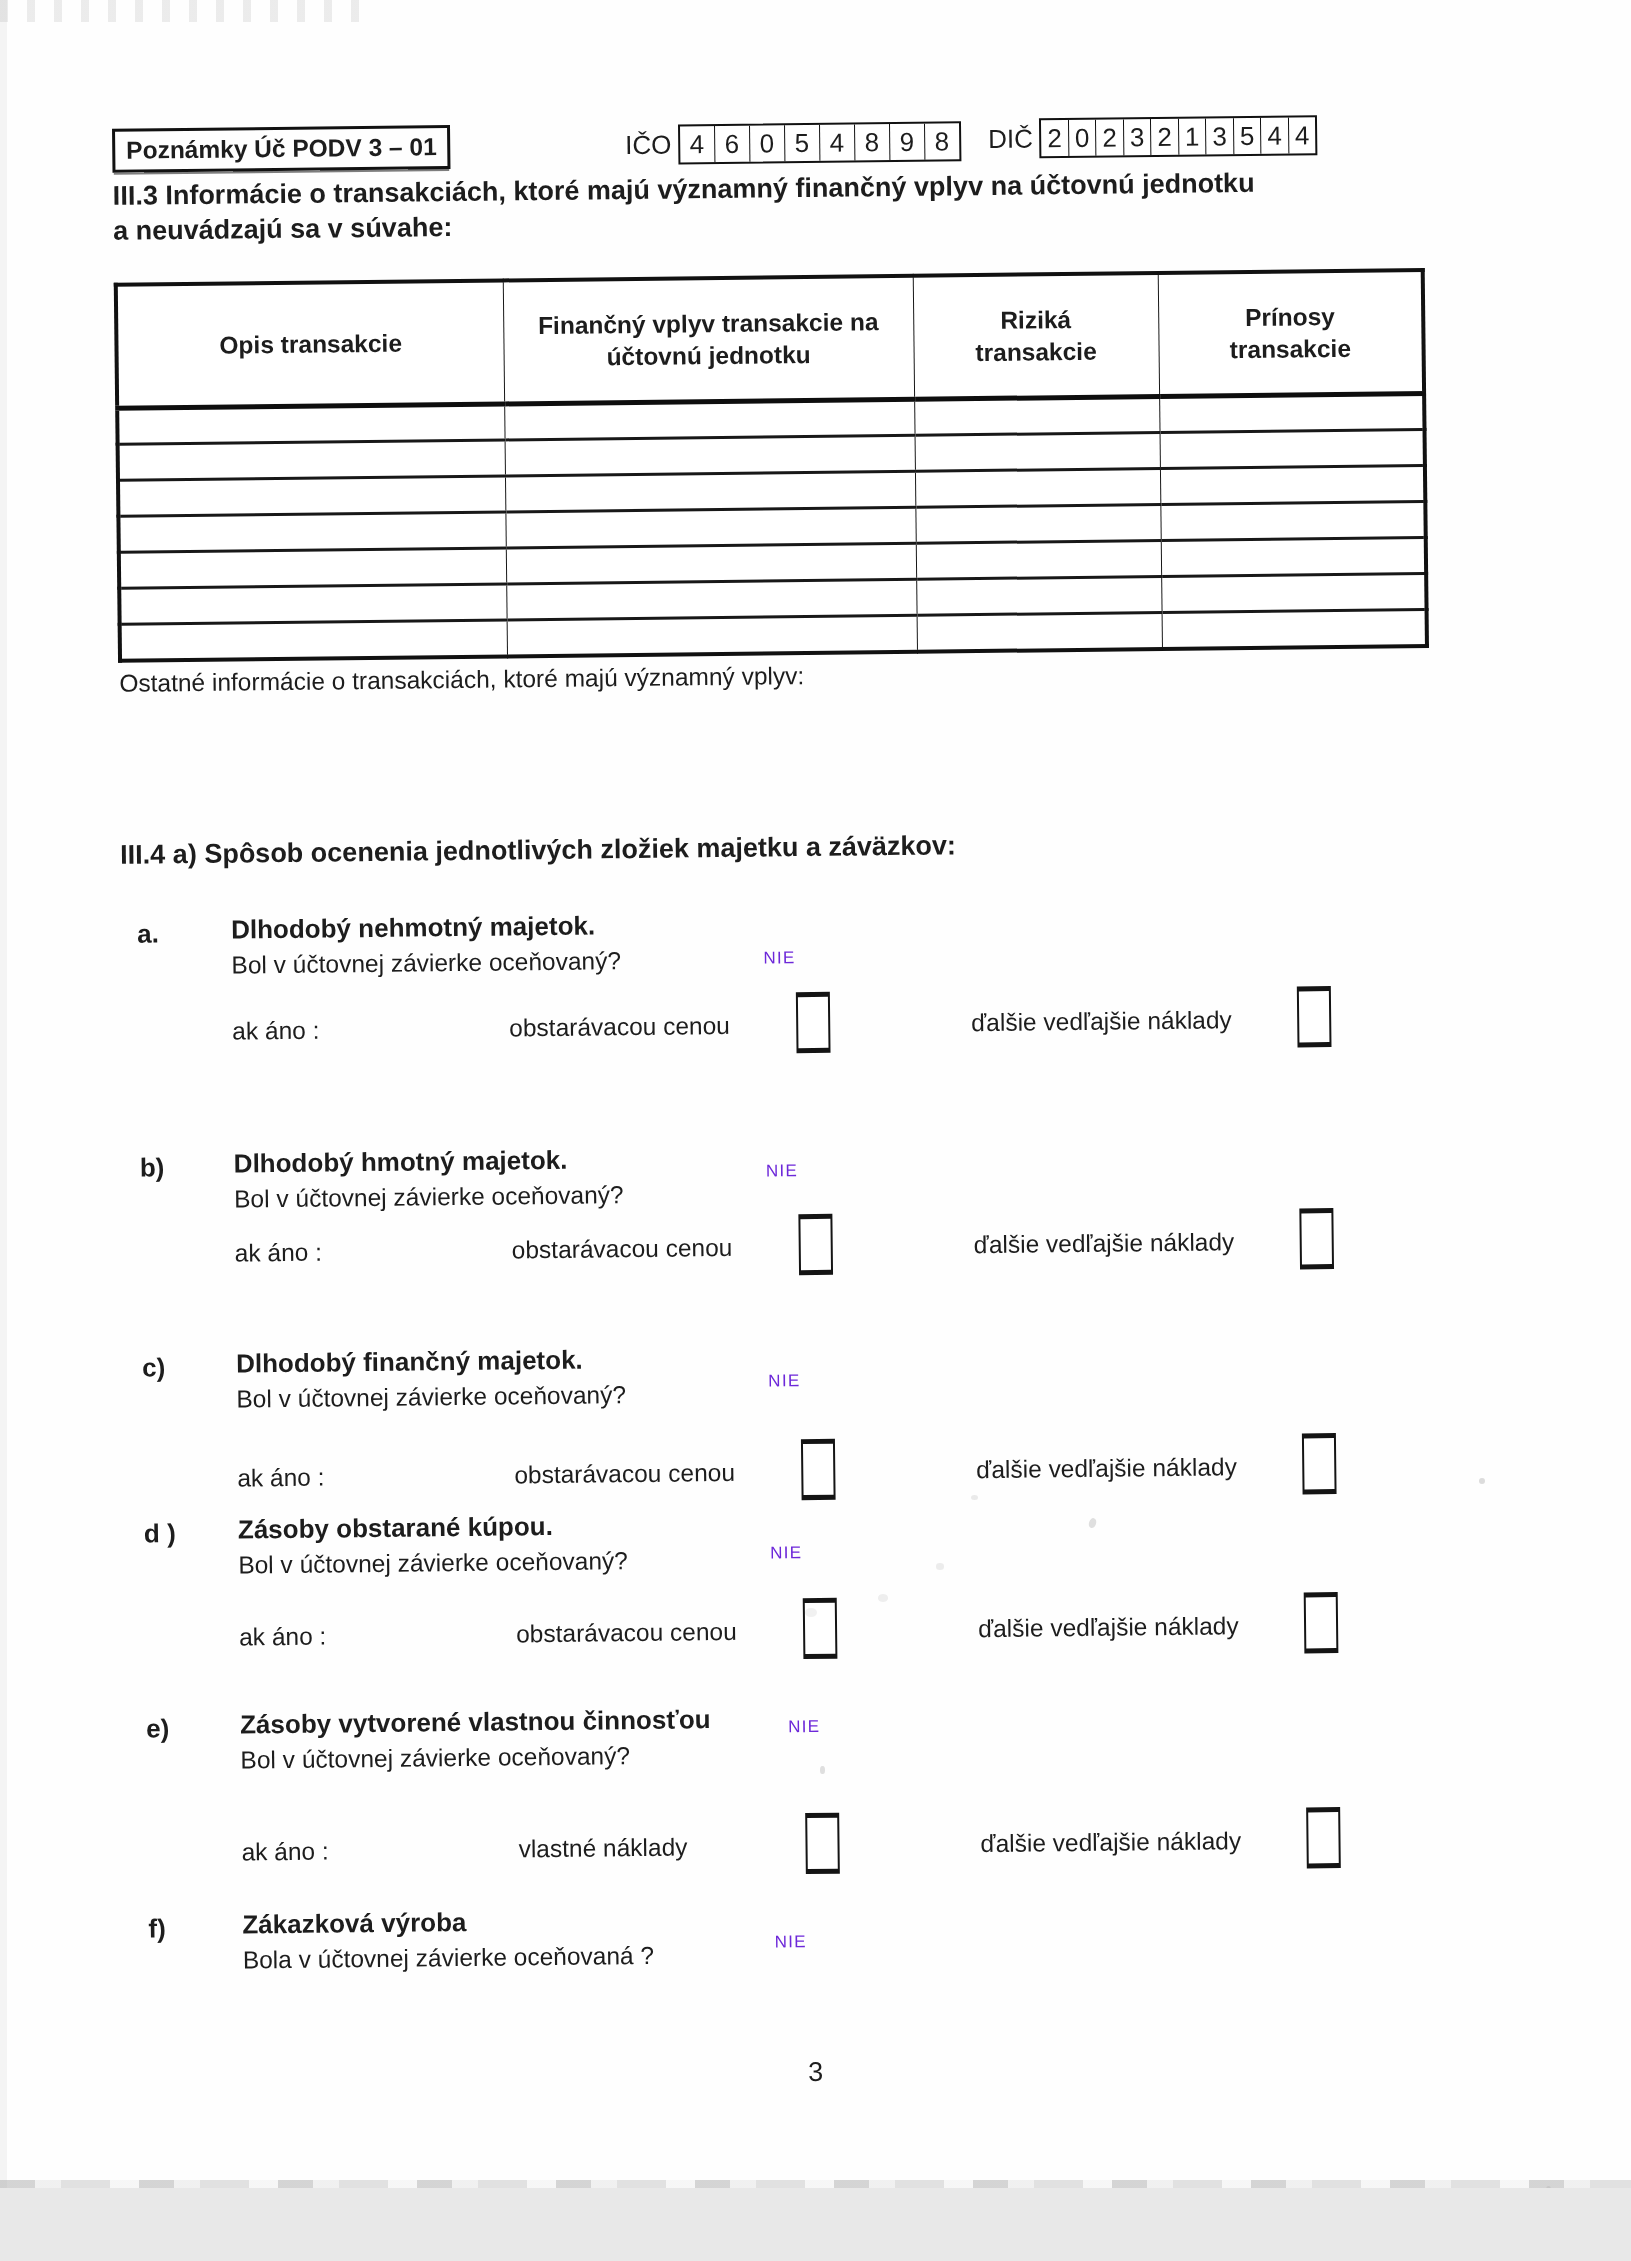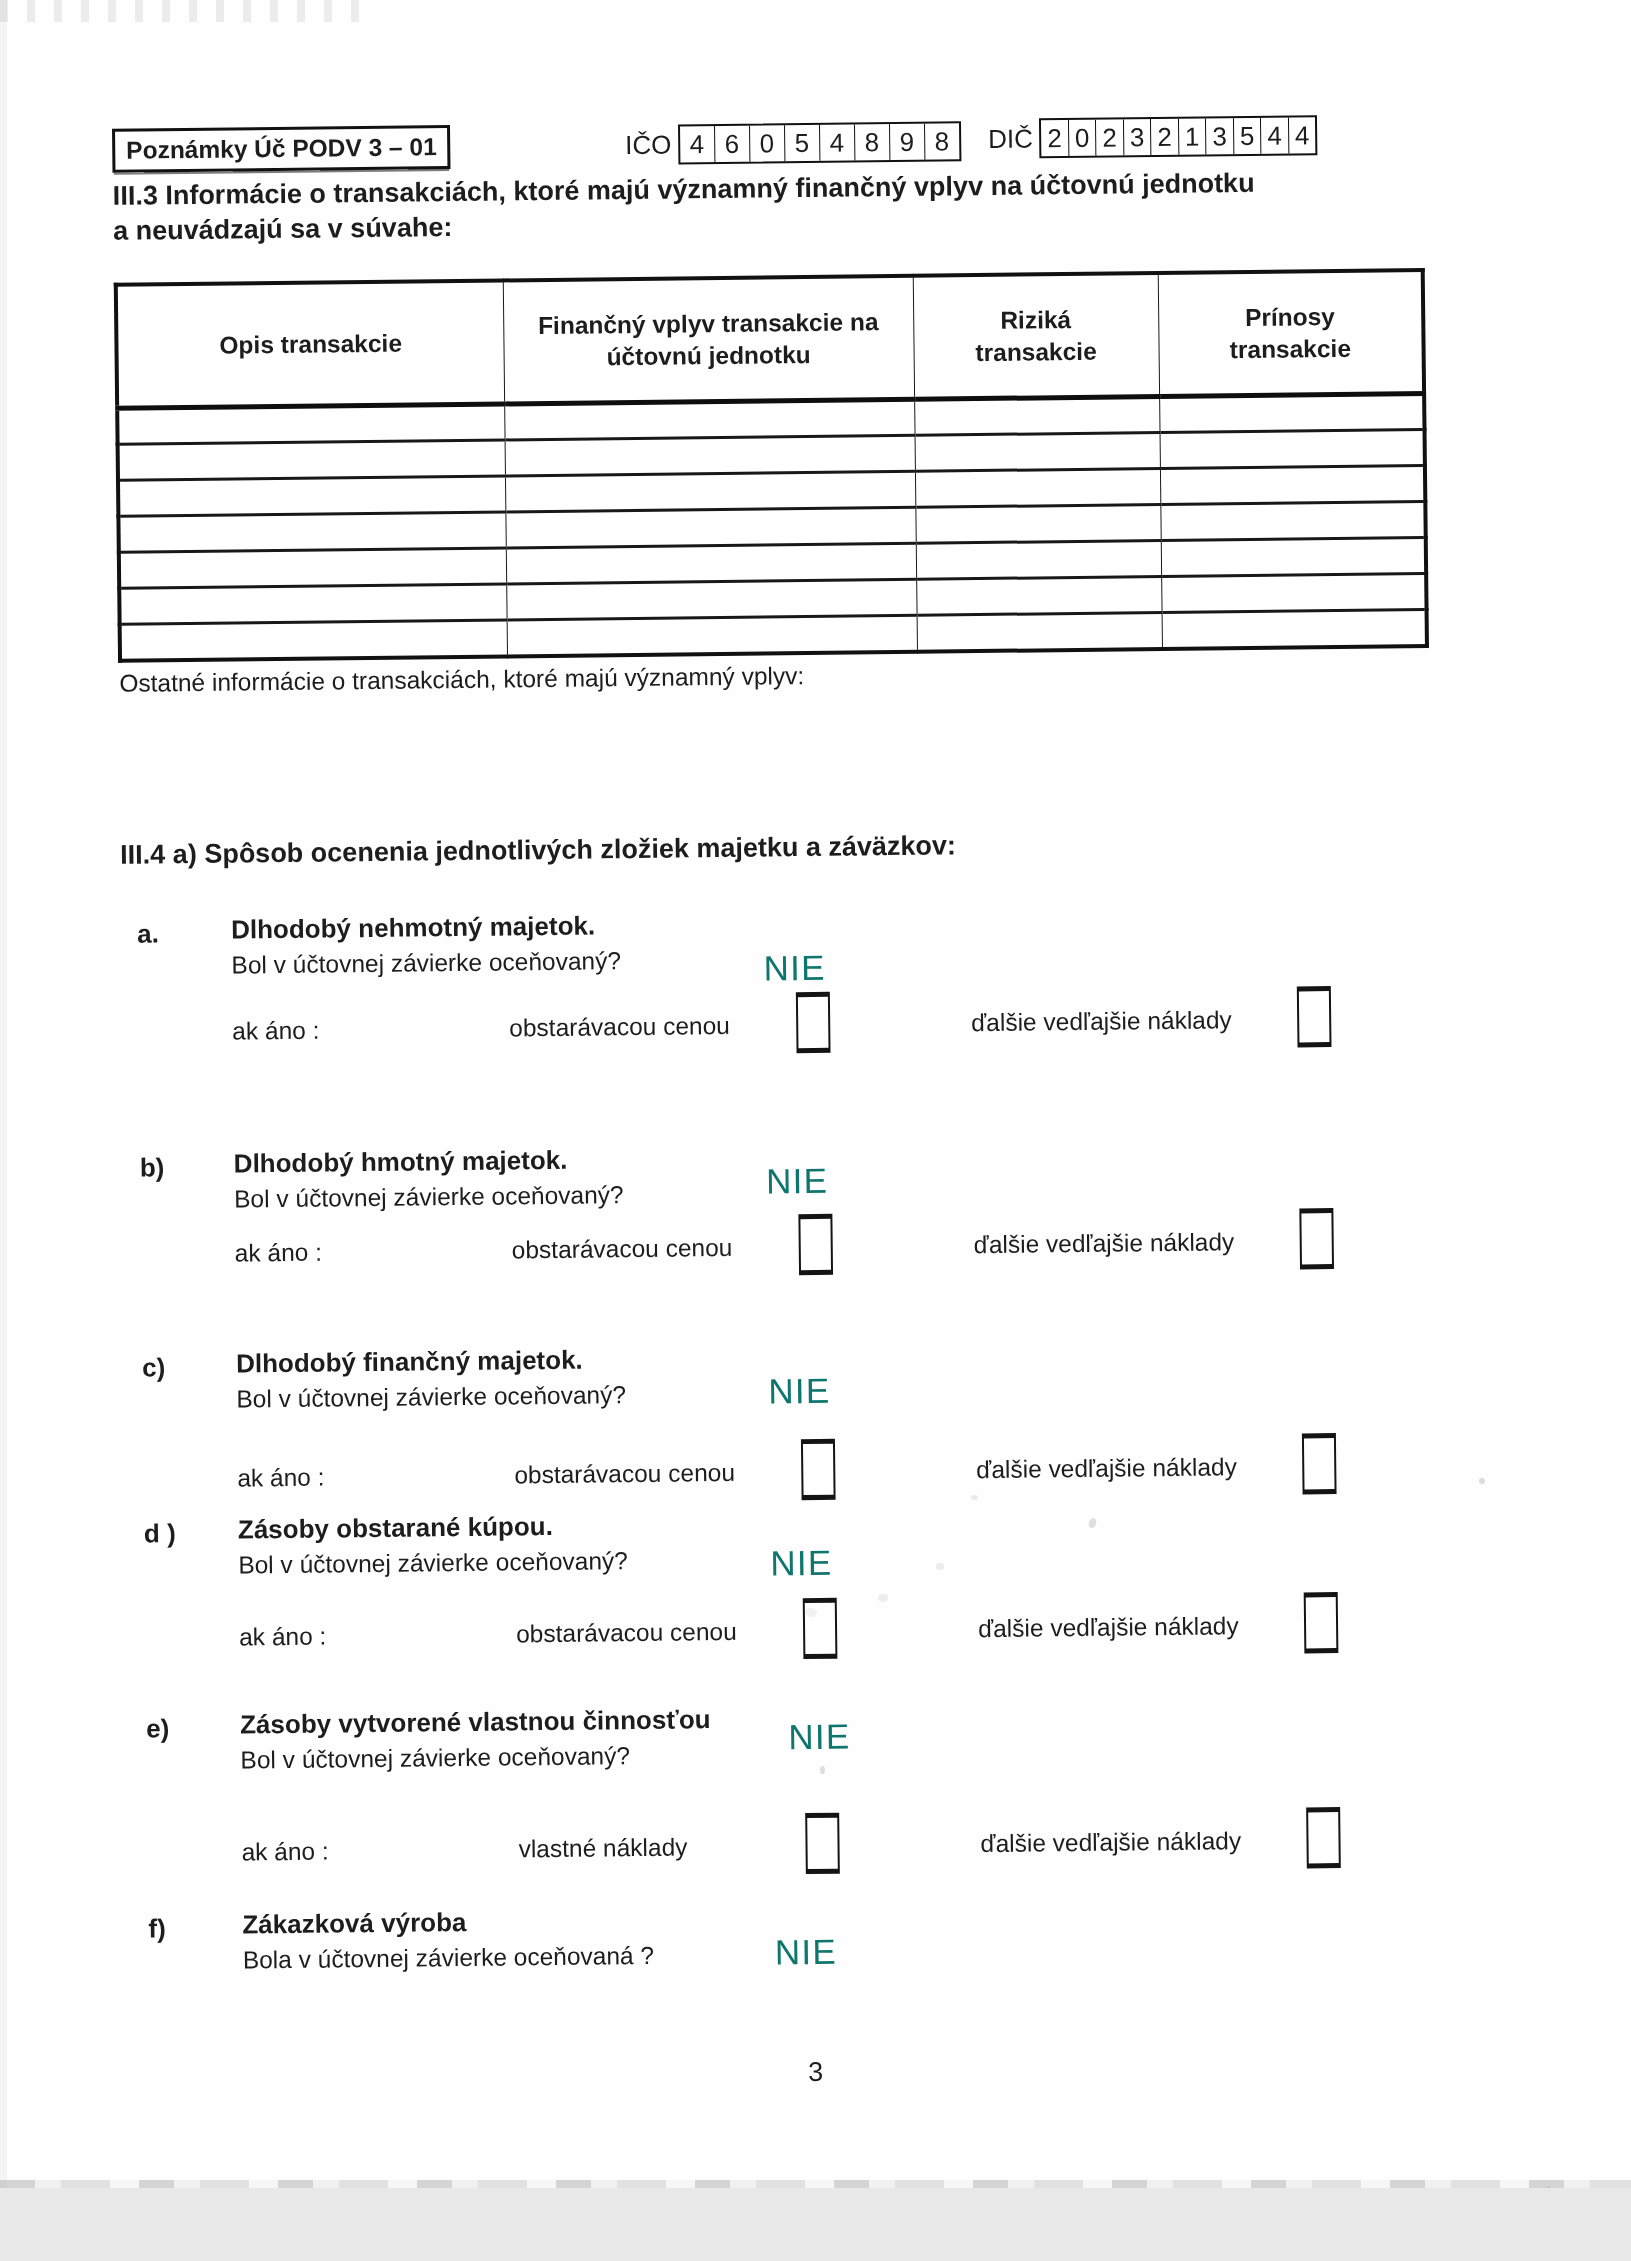--- a/index.html
+++ b/index.html
@@ -39,21 +39,21 @@
 
   .note { position:absolute; left:124px; top:669px; font-size:24.5px; }
 
   .h4-title { position:absolute; left:123px; top:839px; font-size:27px; font-weight:bold; }
 
   
   .item { position:absolute; left:123px; width:1394px; height:181px; }
   .item-label { position:absolute; left:16px; top:2.6px; font-size:26px; font-weight:bold; }
   .item-title { position:absolute; left:110px; top:0; font-size:26px; font-weight:bold; white-space:nowrap; }
   .item-question { position:absolute; left:110px; top:37px; font-size:24.5px; white-space:nowrap; }
-  .nie { position:absolute; font-size:35px; letter-spacing:1.3px; color:#0f766e; }
+  .nie { position:absolute; font-size:17px; letter-spacing:1.3px; color:#6d28d9; }
   .akano-row { position:absolute; left:0; width:1362px; height:65px; }
   .akano-label { position:absolute; left:110px; top:19.4px; font-size:24.5px; }
   .opt1 { position:absolute; left:387px; top:19.4px; font-size:24.5px; white-space:nowrap; }
   .opt2 { position:absolute; left:849px; top:19.4px; font-size:24.5px; white-space:nowrap; }
   .checkbox { position:absolute; top:0; width:34px; height:61px; box-sizing:border-box;
     border:2.6px solid #141414; border-top-width:5.2px; border-bottom-width:5.2px; background:#fff; }
   .cb1 { left:674px; } .cb2 { left:1175px; }
 
   .item-a { top:915px; } .item-b { top:1149px; } .item-c { top:1349px; }
   .item-d { top:1515px; } .item-e { top:1710px; } .item-f { top:1910px; }

